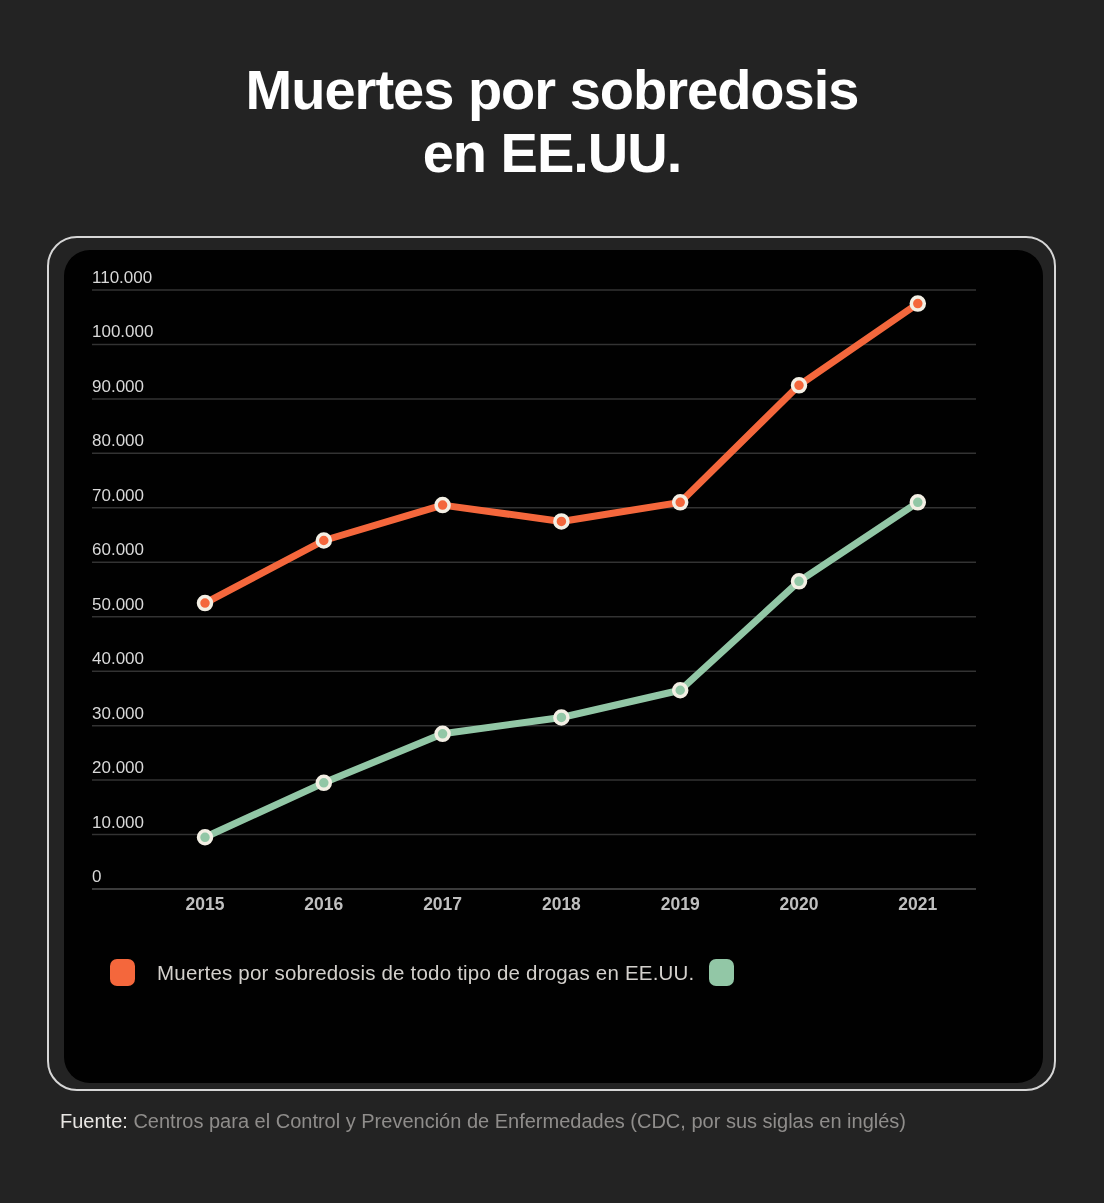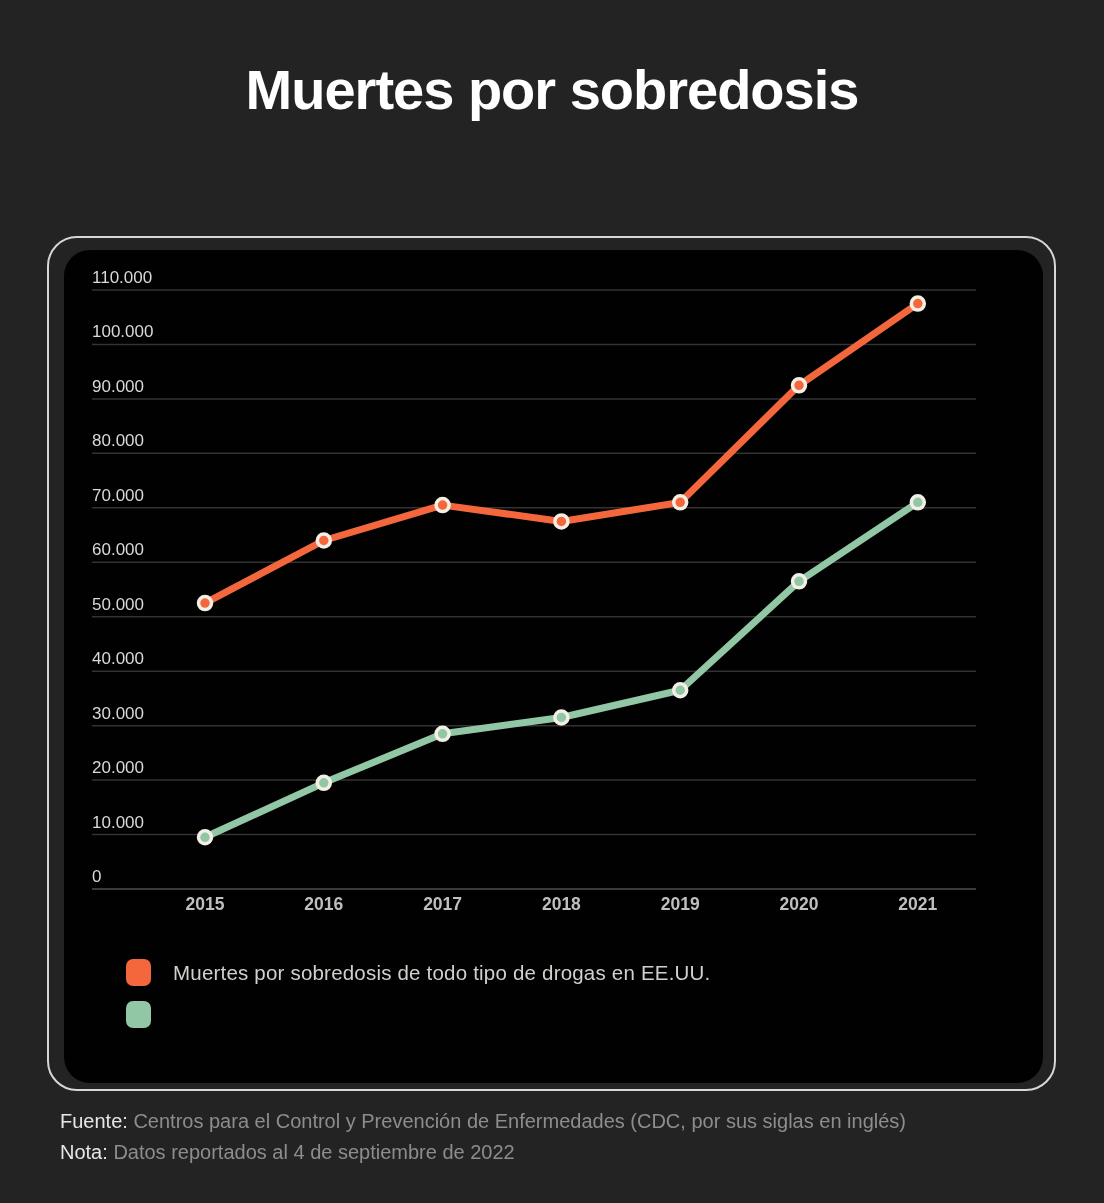--- a/index.html
+++ b/index.html
@@ -6,35 +6,36 @@
     font-family:"Liberation Sans","DejaVu Sans",sans-serif;-webkit-font-smoothing:antialiased;}
   .page{width:1104px;height:1203px;position:relative;}
   .title{padding-top:58px;text-align:center;color:#ffffff;font-weight:800;
     font-size:56px;line-height:63px;letter-spacing:-1px;}
   .title span{display:block;}
   .outer-card{position:absolute;left:47px;top:236px;width:1009px;height:855px;
     border:2px solid #d6d6d6;border-radius:30px;box-sizing:border-box;background:#232323;}
   .chart-card{position:absolute;left:15px;top:12px;width:979px;height:833px;
     background:#010101;border-radius:26px;overflow:hidden;}
   .chart-svg{display:block;}
-  .legend{margin-top:37px;padding-left:62px;display:flex;flex-direction:column;gap:15px;}
+  .legend{margin-top:37px;padding-left:46px;display:flex;flex-direction:row;gap:15px;}
   .legend-row{display:flex;align-items:center;}
   .swatch{width:25px;height:27px;border-radius:7px;flex:0 0 auto;}
   .legend-label{margin-left:22px;font-size:20.5px;color:#d3d0cc;letter-spacing:.2px;}
   .footer{position:absolute;left:60px;top:1106px;font-size:20px;line-height:31px;}
   .footer .lbl{color:#e8e6e3;font-weight:400;}
   .footer .val{color:#8f8d8b;font-weight:400;}
 </style>
 </head>
 <body>
 
 <div class="page">
 
   <div class="title">
     <span>Muertes por sobredosis</span>
+    <span>en EE.UU.</span>
   </div>
 
   <div class="outer-card">
     <div class="chart-card">
       <svg id="chart-svg" class="chart-svg" width="979" height="672">
           <line x1="28" y1="639" x2="912" y2="639" stroke="#4f4f4f" stroke-width="1.5"></line>
           <text x="28" y="632" fill="#d9d9d9" font-size="17" font-weight="500">0</text>
           <line x1="28" y1="584.5454545454545" x2="912" y2="584.5454545454545" stroke="#333333" stroke-width="1.5"></line>
           <text x="28" y="577.5454545454545" fill="#d9d9d9" font-size="17" font-weight="500">10.000</text>
           <line x1="28" y1="530.0909090909091" x2="912" y2="530.0909090909091" stroke="#333333" stroke-width="1.5"></line>
@@ -88,16 +89,15 @@
         </div>
         <div class="legend-row">
           <span class="swatch" style="background: rgb(146, 199, 166);"></span>
         </div>
       </div>
     </div>
   </div>
 
   <div class="footer">
     <div><span class="lbl">Fuente:</span> <span class="val">Centros para el Control y Prevención de Enfermedades (CDC, por sus siglas en inglés)</span></div>
-    <div><span class="lbl">Nota:</span> <span class="val">Datos reportados al 4 de septiembre de 2022</span></div>
   </div>
 
 </div>
 
 </body></html>

